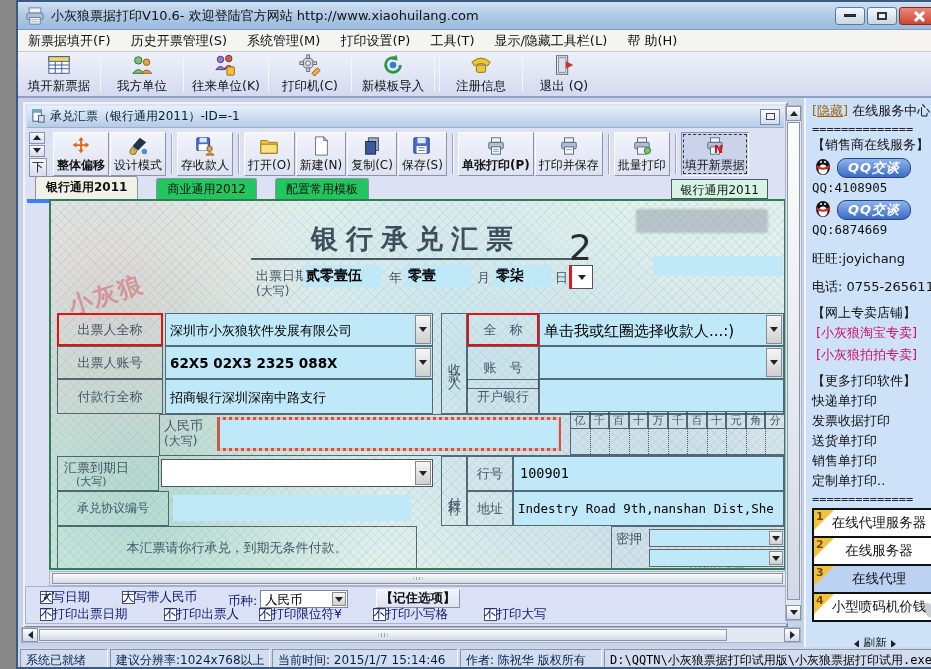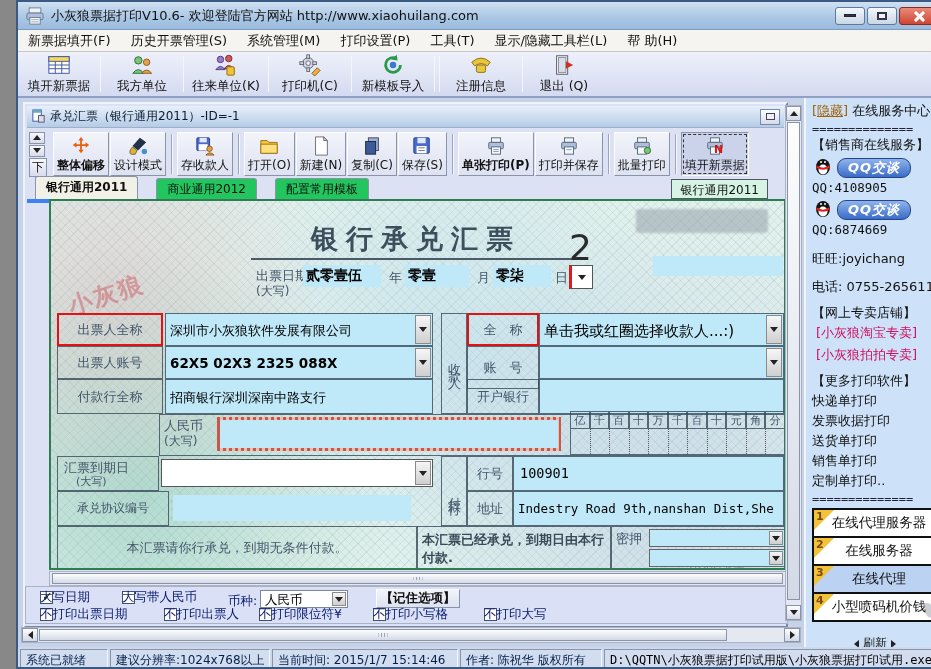--- a/index.html
+++ b/index.html
@@ -494,21 +494,20 @@
       <div class="cell vtext lbl" style="left:390px;top:255px;width:26px;height:70px;letter-spacing:3px">付款行</div>
       <div class="cell center lbl" style="left:416px;top:255px;width:46px;height:35px">行号</div>
       <div class="cell fld val mono" style="left:462px;top:255px;width:271px;height:35px;padding:8px 4px 0 6px;font-size:13.5px">100901</div>
 
       <div class="cell center lbl" style="left:6px;top:290px;width:112px;height:35px;font-size:12px">承兑协议编号</div>
       <div class="fld" style="left:122px;top:294px;width:238px;height:26px"></div>
       <div class="cell center lbl" style="left:416px;top:290px;width:46px;height:35px">地址</div>
       <div class="cell fld val mono" style="left:462px;top:290px;width:271px;height:35px;padding:9px 2px 0 4px;font-size:12.5px">Indestry Road 9th,nanshan Dist,She</div>
 
       <div class="cell center lbl" style="left:6px;top:325px;width:360px;height:44px;font-size:13px">本汇票请你行承兑，到期无条件付款。</div>
-      <div class="cell lbl" style="left:366px;top:325px;width:194px;height:44px;font-size:13px;padding:4px 4px;white-space:normal;font-weight:600;color:#3a4a58">本汇票已经承兑，到期日由本行付款.</div>
       <div class="cell" style="left:560px;top:325px;width:174px;height:44px">
         <span class="lbl" style="left:4px;top:3px">密押</span>
         <span style="left:78px;top:30px;font-size:11px;color:rgba(80,92,104,.55)">承兑行签章</span>
       </div>
       <div class="fld" style="left:598px;top:328px;width:136px;height:18px;border:1px solid #666">
         <span class="dd" style="width:14px">
             <span class="tri" style="position:static"></span>
           </span>
       </div>
       <div class="fld" style="left:598px;top:348px;width:136px;height:18px;border:1px solid #666">

